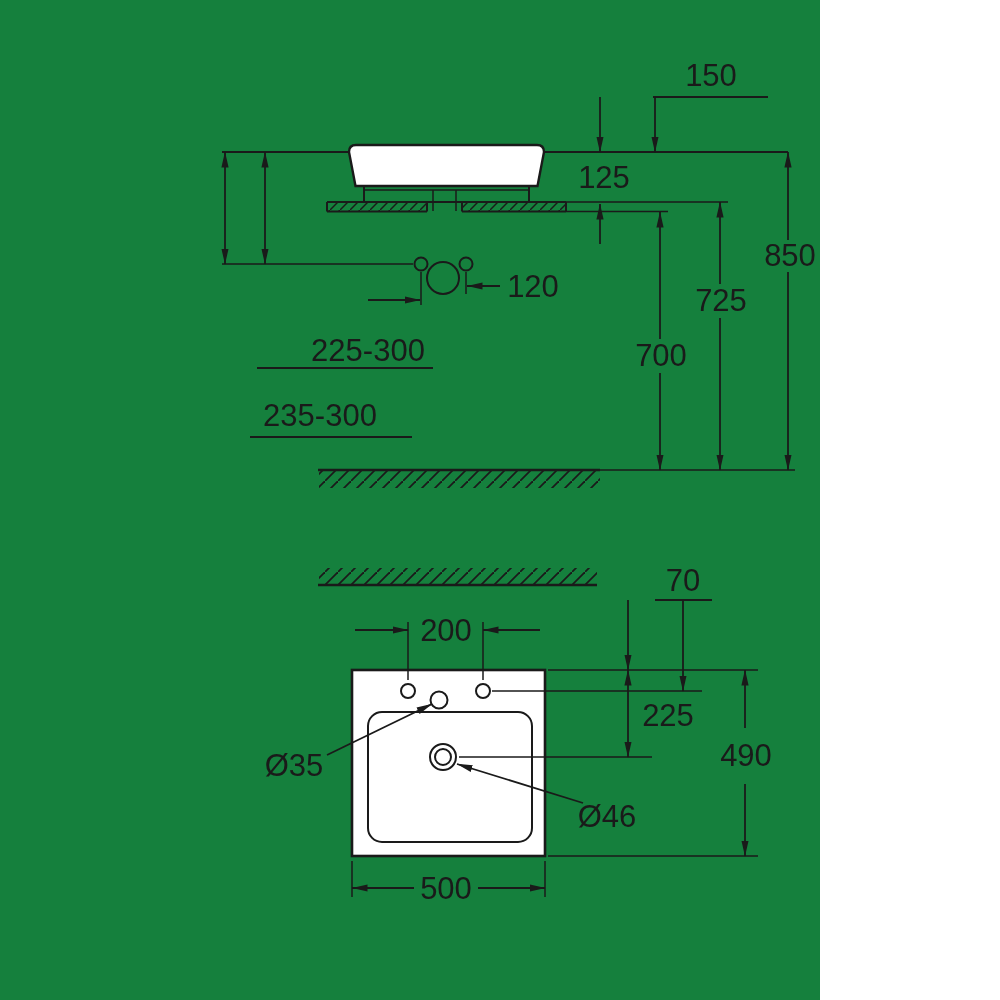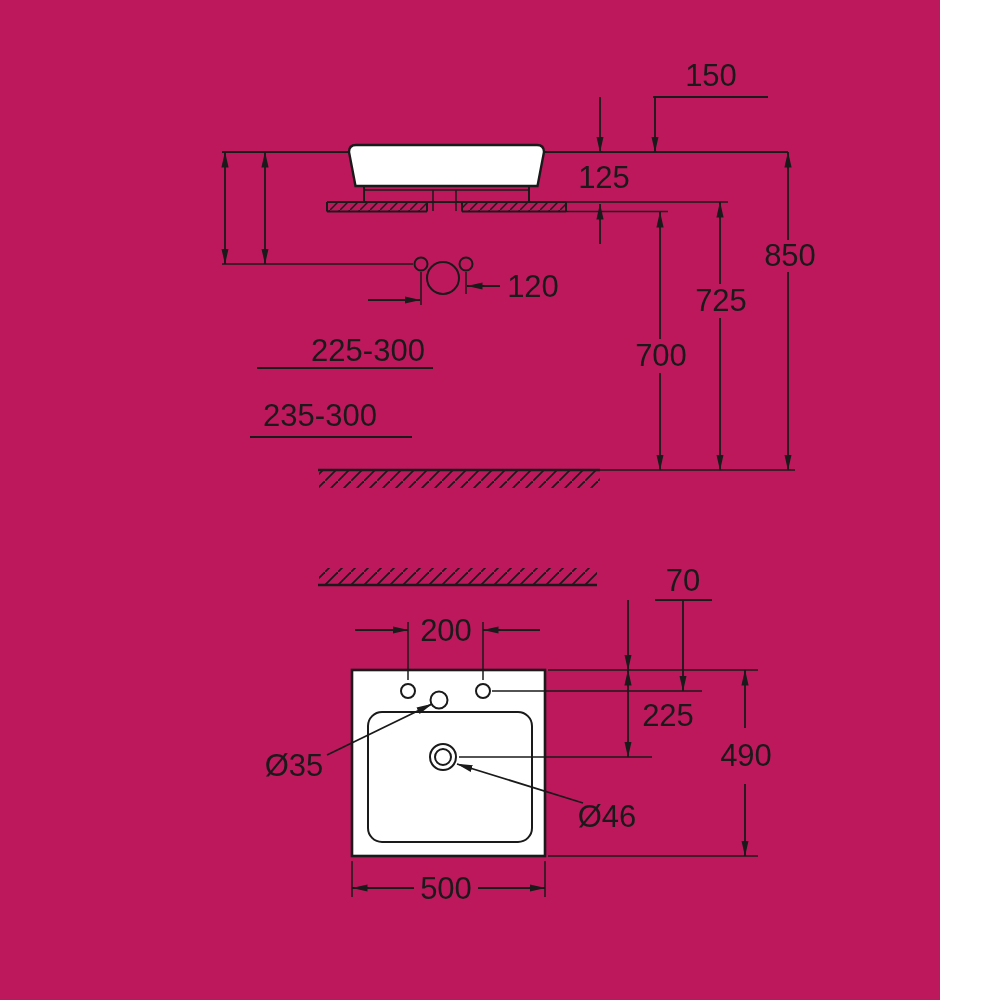--- a/index.html
+++ b/index.html
@@ -1,16 +1,16 @@
 <!DOCTYPE html>
 <html><head>
 <meta charset="utf-8">
 <style>
   html,body{margin:0;padding:0;width:1000px;height:1000px;background:#ffffff;overflow:hidden;}
-  .canvas{position:relative;width:940px;height:1000px;background:#be185d;}
+  .canvas{position:relative;width:820px;height:1000px;background:#15803d;}
   svg{display:block;}
   svg text{font-family:"Liberation Sans","DejaVu Sans",sans-serif;font-size:31px;fill:#1a1a1a;}
   .ta{text-anchor:middle;}
   .s15{stroke:#1a1a1a;stroke-width:1.5;fill:none;}
   .s18{stroke:#1a1a1a;stroke-width:1.8;fill:none;}
   .s2{stroke:#1a1a1a;stroke-width:2;fill:none;}
   .s24{stroke:#1a1a1a;stroke-width:2.4;fill:none;}
   .s26{stroke:#1a1a1a;stroke-width:2.6;fill:none;}
   .fillw{fill:#ffffff;}
   .hs{fill:url(#hatchS);stroke:none;}

